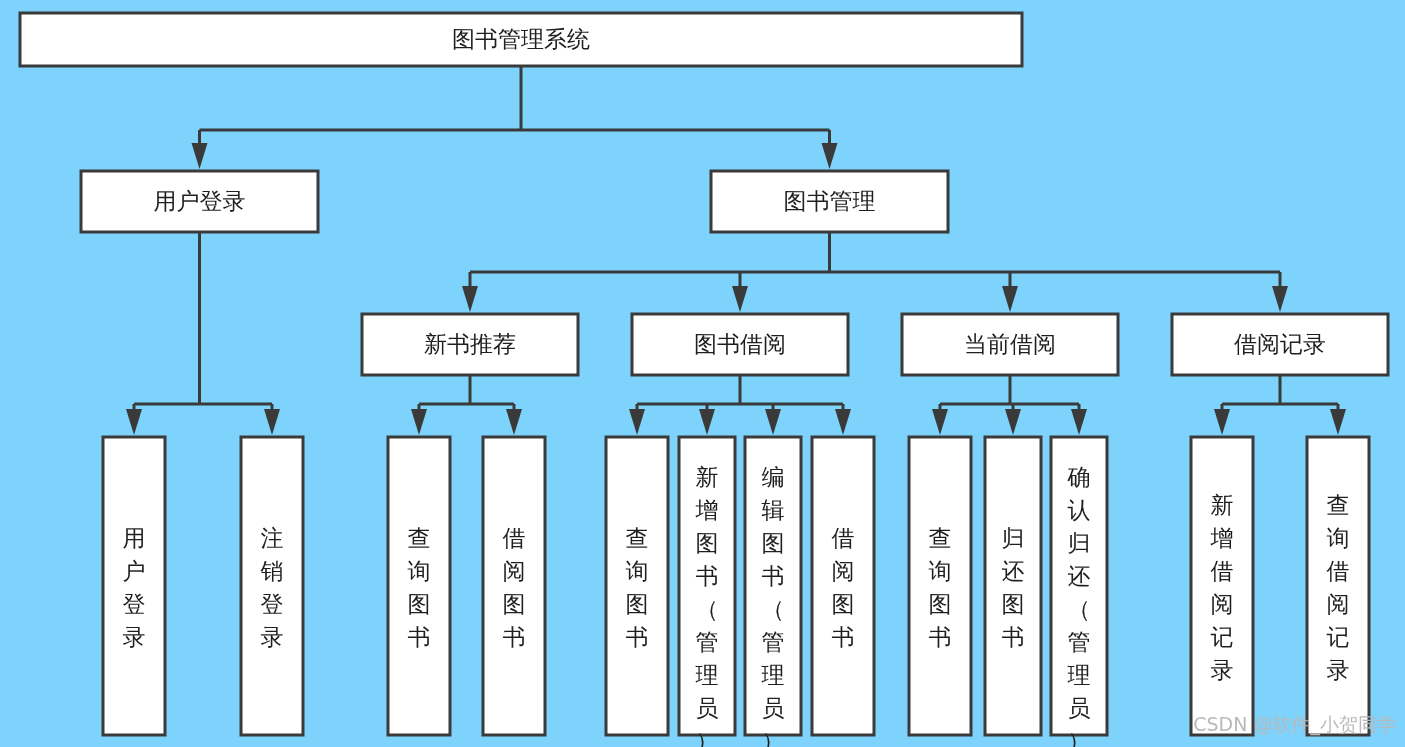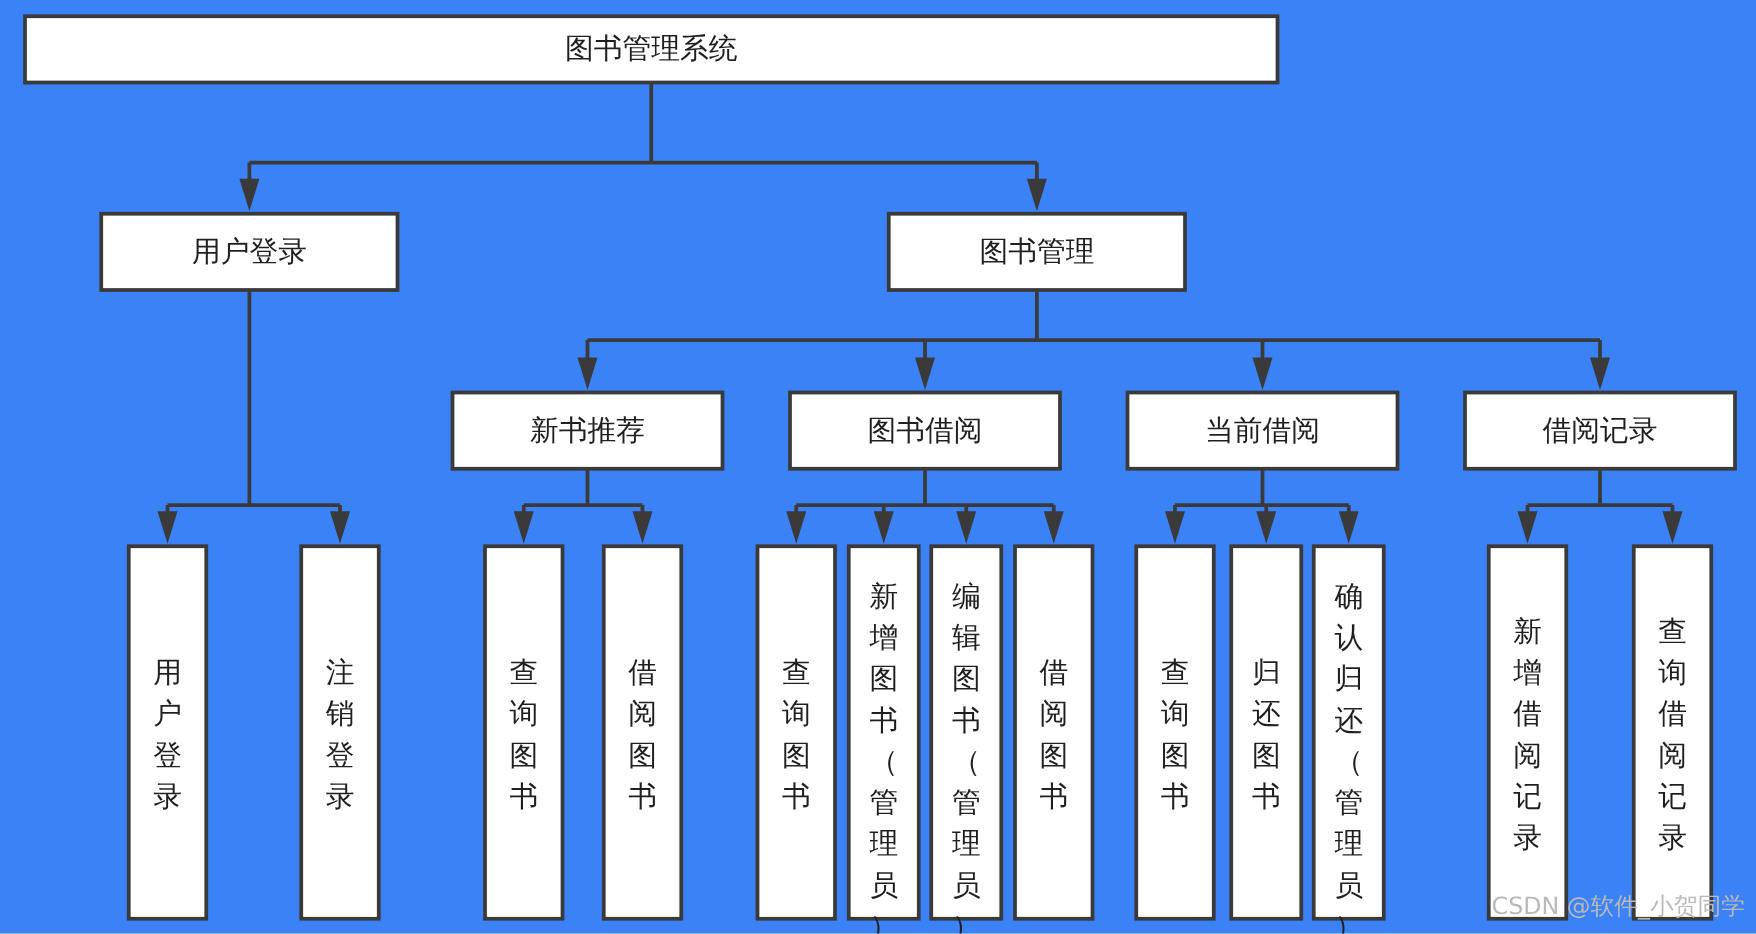--- a/index.html
+++ b/index.html
@@ -11,21 +11,21 @@
   body {
     width: 1405px;
     height: 747px;
     font-family: "DejaVu Sans", "Liberation Sans", sans-serif;
     overflow: hidden;
   }
   #diagram-root {
     position: relative;
     width: 1405px;
     height: 747px;
-    background: #3b82f6;
+    background: #7dd3fc;
   }
   svg.diagram-canvas {
     position: absolute;
     left: 0;
     top: 0;
     width: 1405px;
     height: 747px;
     display: block;
   }
   .node-box {

